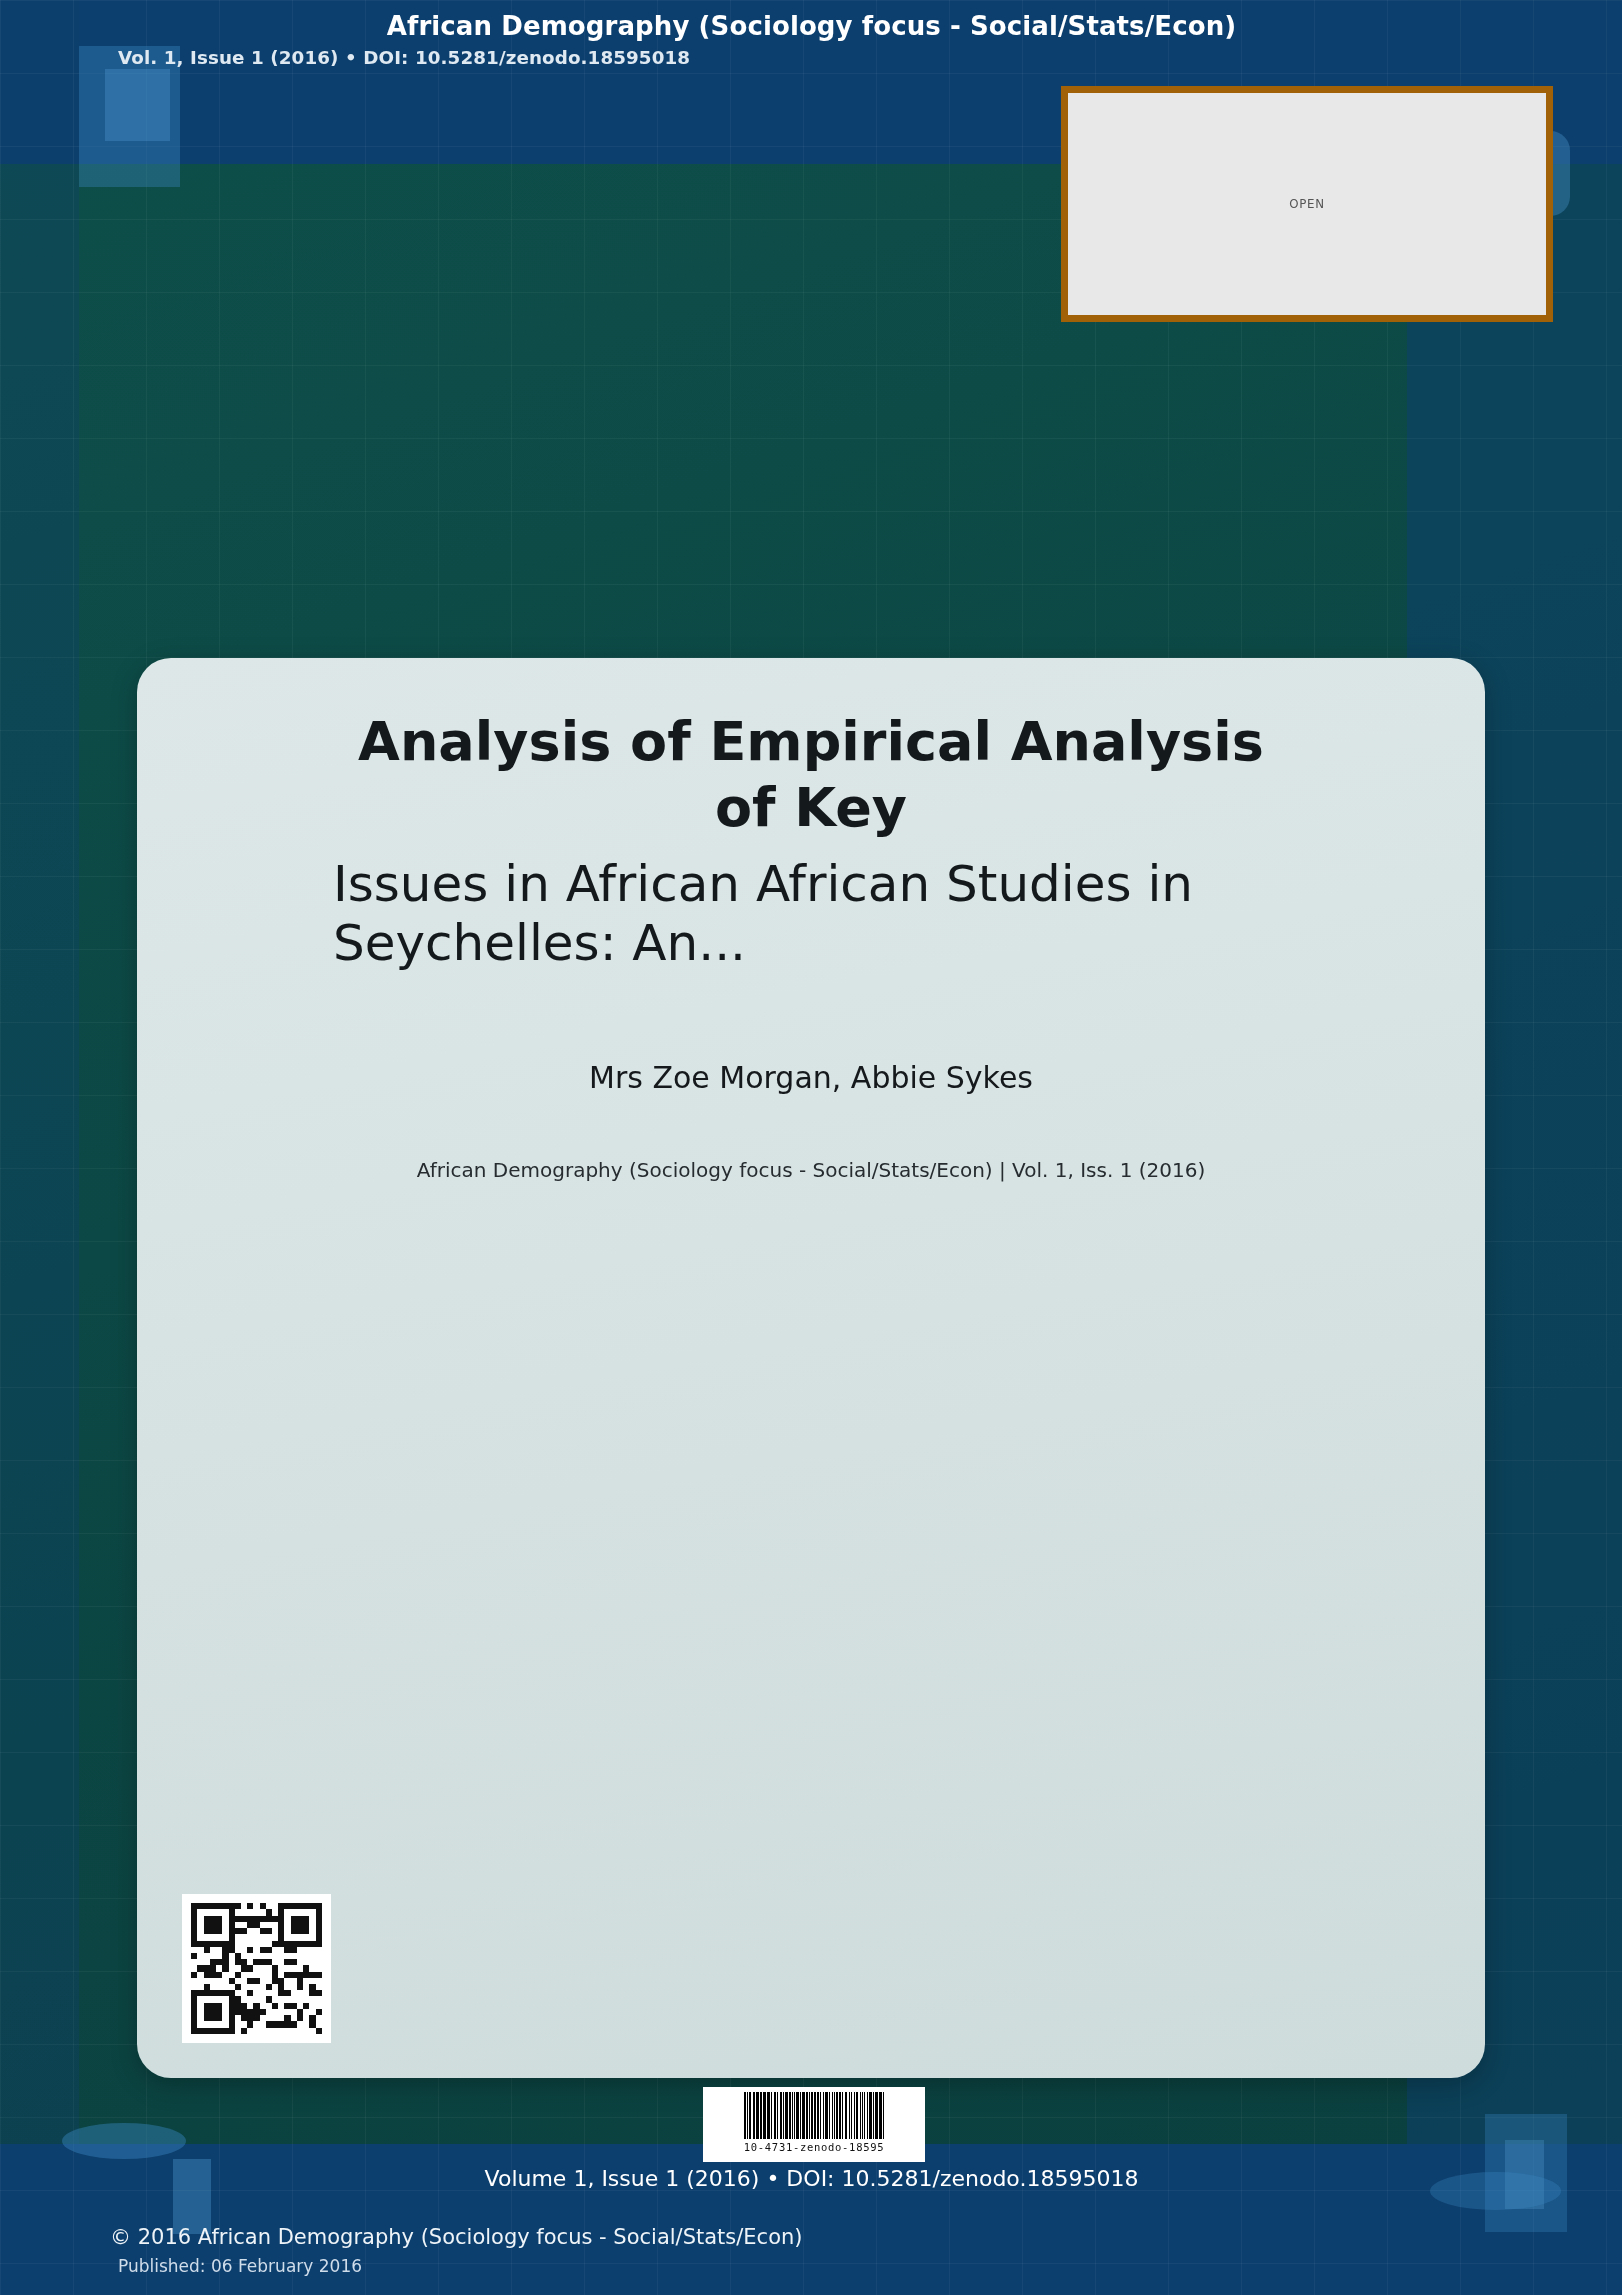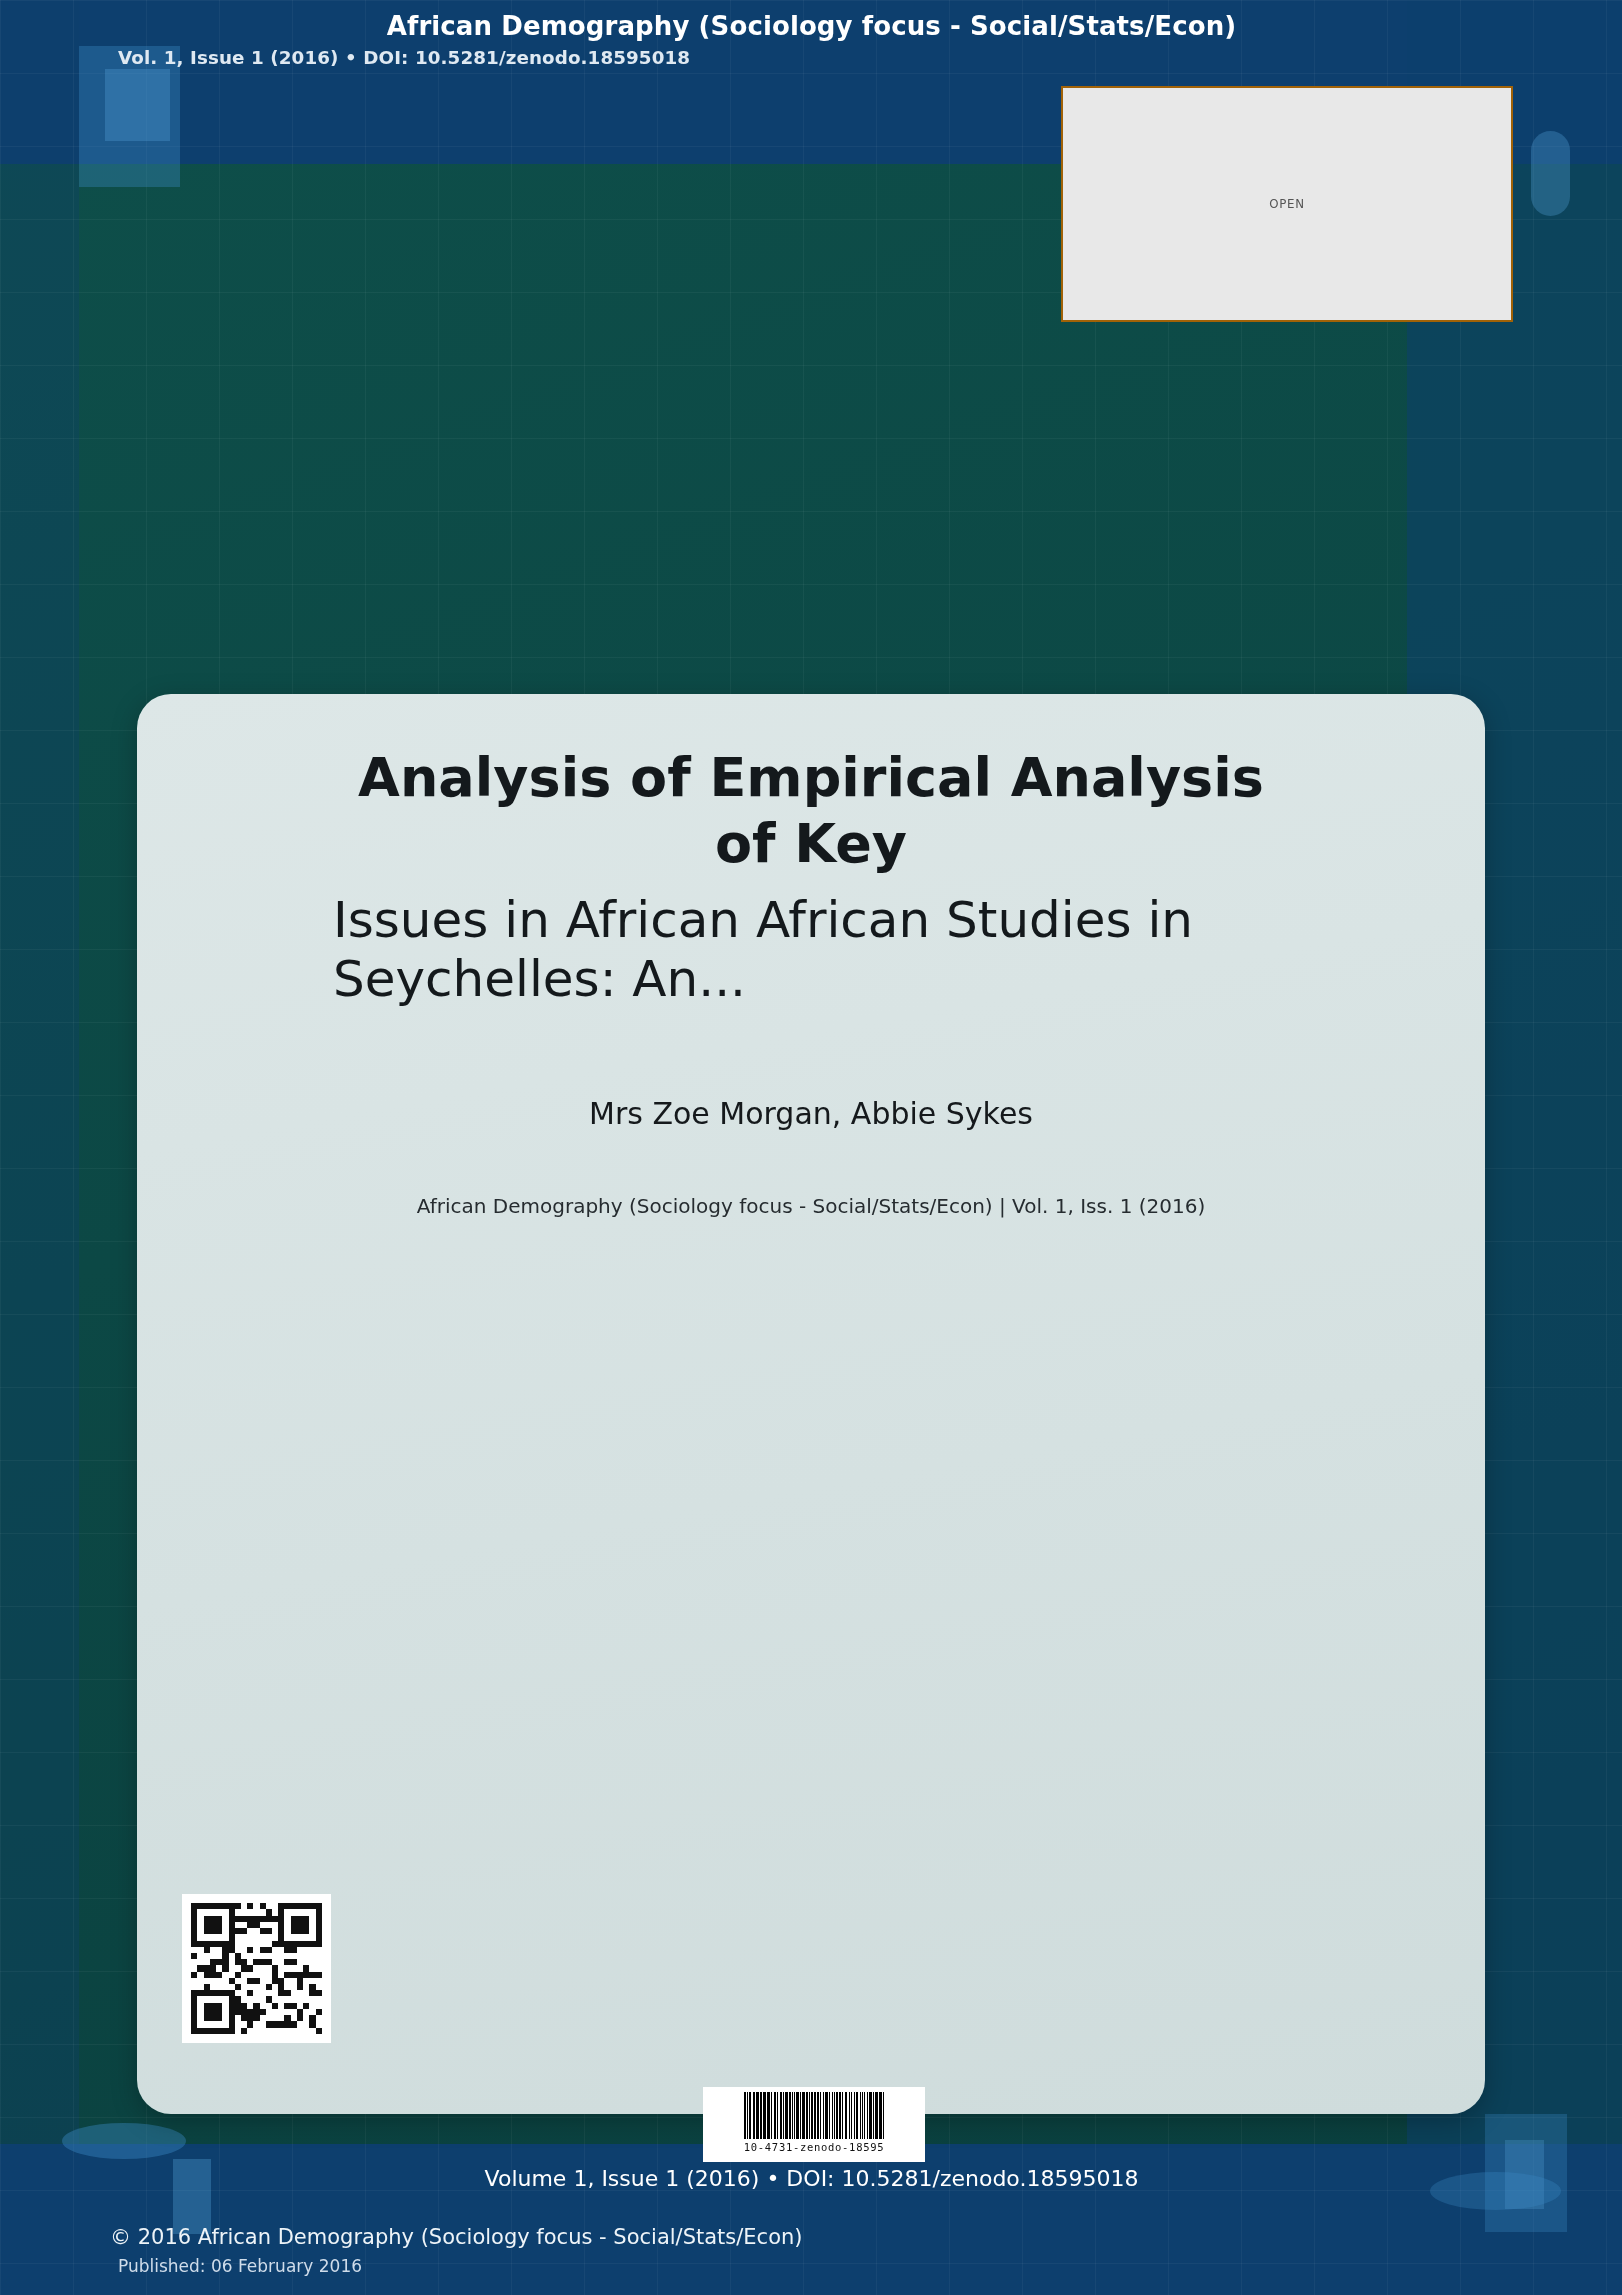--- a/index.html
+++ b/index.html
@@ -100,42 +100,42 @@
     font-size: 18.3px;
     letter-spacing: 0.1px;
     font-weight: bold;
   }
 
   
   .oa-box {
     position: absolute;
     left: 1061px;
     top: 86px;
-    width: 452px;
+    width: 492px;
     height: 236px;
     background: #e8e8e8;
-    border: 2px solid #a16207;
+    border: 7px solid #a16207;
     box-sizing: border-box;
   }
   .oa-label {
     position: absolute;
     left: 0; right: 0;
     top: 50%;
     transform: translateY(-50%);
     text-align: center;
     font-size: 11.8px;
     color: #555555;
     letter-spacing: 0.7px;
   }
 
   
   .card {
     position: absolute;
     left: 137px;
-    top: 694px;
+    top: 658px;
     width: 1348px;
     height: 1420px;
     background: linear-gradient(170deg, #dde7e7 0%, #d5e1e1 55%, #cfdcdc 100%);
     border-radius: 34px;
     box-shadow: 0 6.5px 26px rgba(0,0,0,0.25);
   }
   .card-inner {
     position: absolute;
     left: 196px;
     right: 196px;

